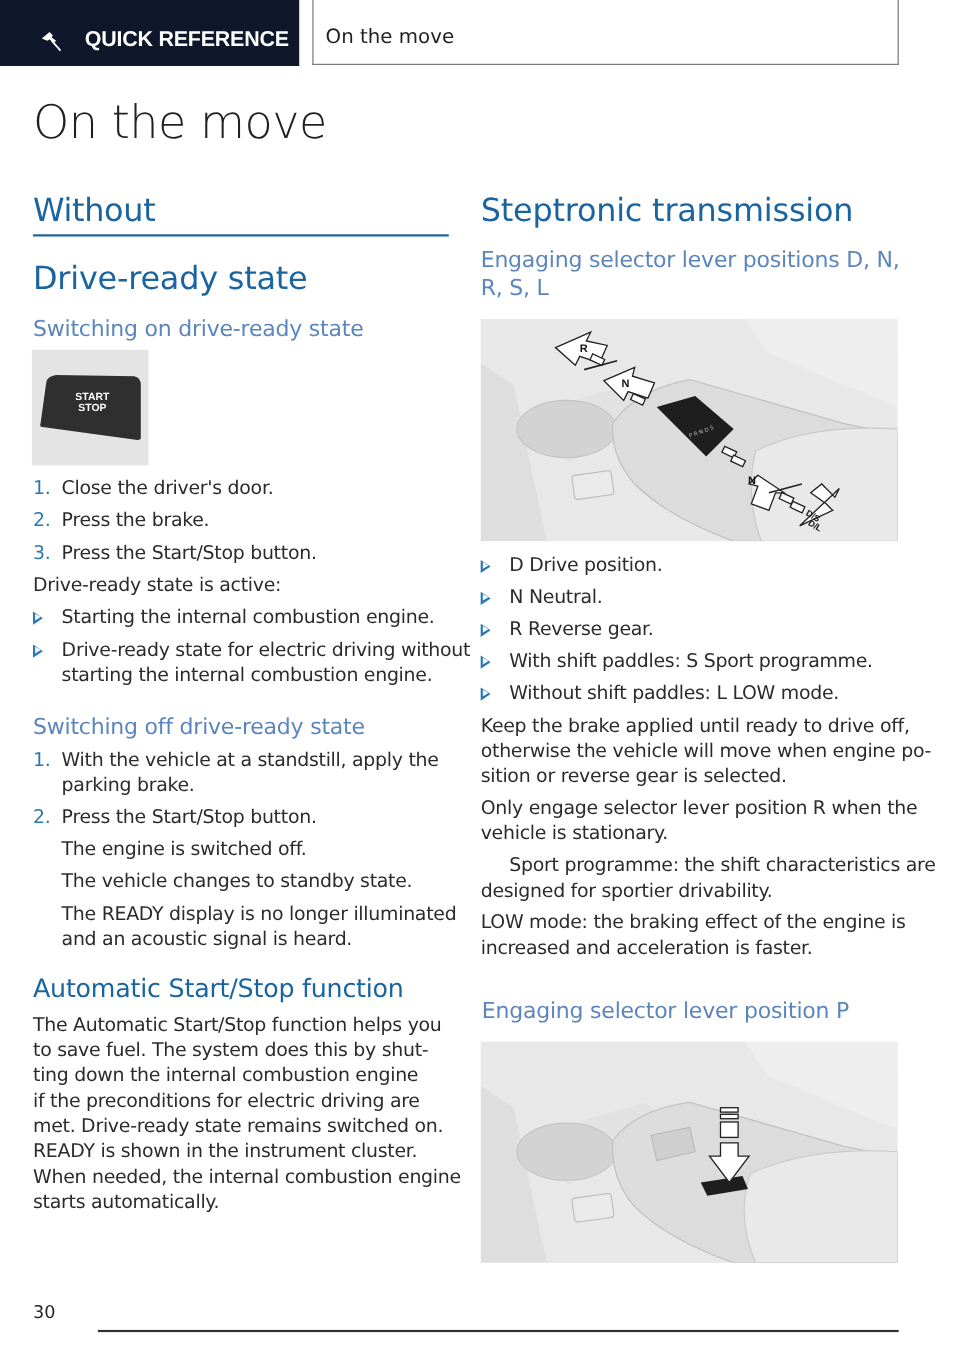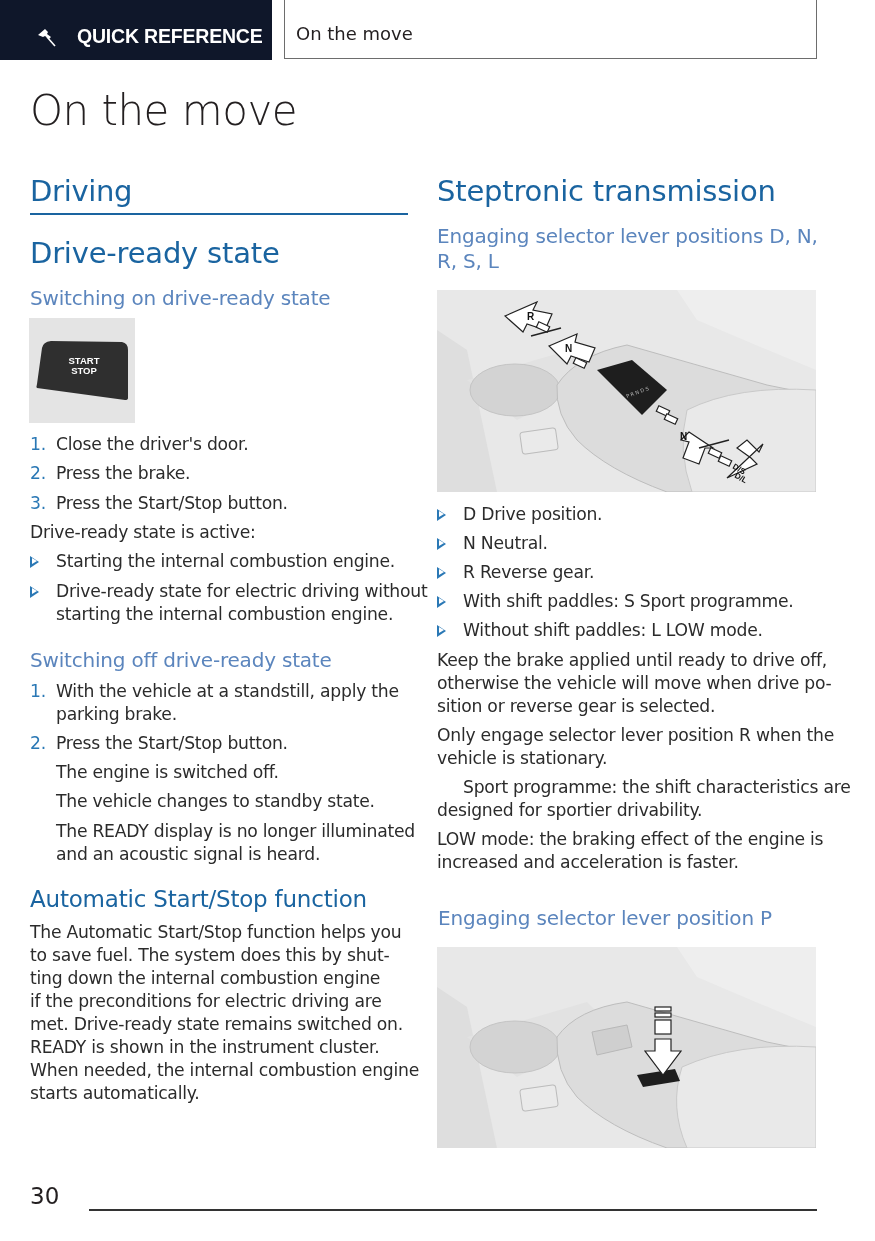--- a/index.html
+++ b/index.html
@@ -22,40 +22,40 @@
 
   .txt { position: absolute; font-size: 17.2px; color: #2b2b2b; line-height: 23px; letter-spacing: -0.25px; }
   .row { position: absolute; font-size: 17.2px; color: #2b2b2b; line-height: 23px; letter-spacing: -0.25px; }
   .num { position: absolute; left: 0; color: #2a78b5; }
   .bul { position: absolute; left: 0; top: 6px; width: 0; height: 0; border-top: 6px solid transparent; border-bottom: 6px solid transparent; border-left: 9px solid #2a78b5; }
   .bul::after { content: ""; position: absolute; left: -7.5px; top: -3.8px; border-top: 3.8px solid transparent; border-bottom: 3.8px solid transparent; border-left: 5.6px solid #ffffff; }
   .row .t { position: absolute; left: 26px; white-space: nowrap; }
 
   .figure { position: absolute; background: #e6e6e6; overflow: hidden; }
 
-  .page-num { position: absolute; left: 30px; top: 1183px; font-size: 23px; color: #231f20; }
+  .page-num { position: absolute; left: 30px; top: 1183px; font-size: 16px; color: #231f20; }
   .footer-rule { position: absolute; left: 89px; top: 1209px; width: 728px; height: 1.5px; background: #333; }
 </style>
 </head>
 <body>
 
 <div class="hdr-dark">
   <svg class="pin" viewBox="0 0 22 20">
     <path d="M2 8 L9 2 L12 5 L11 7 L15 10 L13 12 L9 9 L7 10 Z" fill="#ffffff"></path>
     <path d="M11 10 L19 19" stroke="#ffffff" stroke-width="1.6"></path>
   </svg>
   <span class="lbl">QUICK REFERENCE</span>
 </div>
 <div class="hdr-box">
   <span class="lbl">On the move</span>
 </div>
 
 <h1 class="page-title">On the move</h1>
 
-<div class="h1" style="left:30px; top:174px;">Driving</div>
+<div class="h1" style="left:30px; top:174px;">Without</div>
 <div class="h1-rule"></div>
 
 <div class="h2" style="left:30px; top:236px;">Drive-ready state</div>
 
 <div class="h3" style="left:30px; top:286px;">Switching on drive-ready state</div>
 
 <div class="figure" style="left:29px; top:318px; width:106px; height:105px; background:#e4e4e4;">
   <svg width="106" height="105" viewBox="0 0 106 105">
     <path d="M13 30 Q14 24 22 23 L93 24 Q99 25 99 32 L99 80 Q99 82 96 82 L8 70 Q7 69 8 66 Z" fill="#2f2f2f"></path>
     <text x="55" y="46" text-anchor="middle" font-family="Liberation Sans, sans-serif" font-weight="bold" font-size="9.5" fill="#ffffff">START</text>
@@ -173,21 +173,21 @@
   <span class="bul"></span>
   <span class="t">With shift paddles: S Sport programme.</span>
 </div>
 <div class="row" style="left:437px; top:619px; width:380px; height:23px;">
   <span class="bul"></span>
   <span class="t">Without shift paddles: L LOW mode.</span>
 </div>
 
 <div>
   <div class="txt" style="left:437px; top:649px;">Keep the brake applied until ready to drive off,</div>
-  <div class="txt" style="left:437px; top:672px;">otherwise the vehicle will move when drive po-</div>
+  <div class="txt" style="left:437px; top:672px;">otherwise the vehicle will move when engine po-</div>
   <div class="txt" style="left:437px; top:695px;">sition or reverse gear is selected.</div>
 </div>
 <div>
   <div class="txt" style="left:437px; top:724px;text-align:right;">Only engage selector lever position R when the</div>
   <div class="txt" style="left:437px; top:747px;">vehicle is stationary.</div>
 </div>
 <div>
   <div class="txt" style="left:463px; top:776px;">Sport programme: the shift characteristics are</div>
   <div class="txt" style="left:437px; top:799px;">designed for sportier drivability.</div>
 </div>

